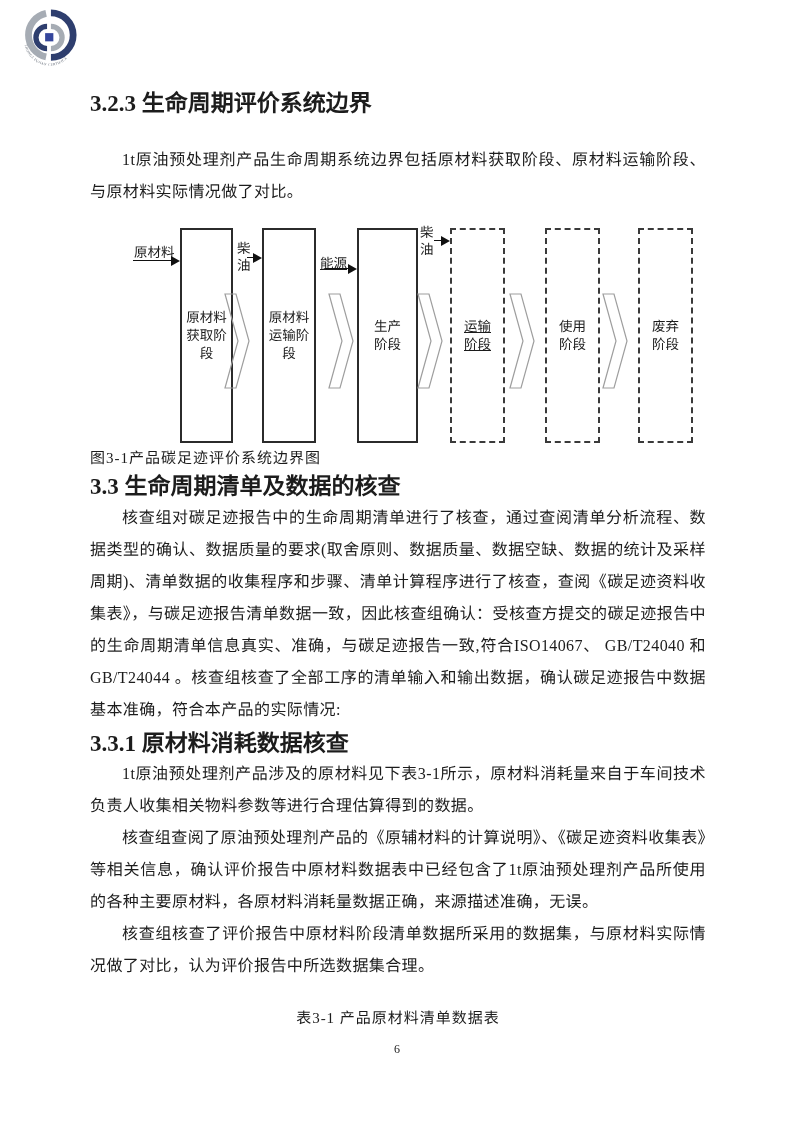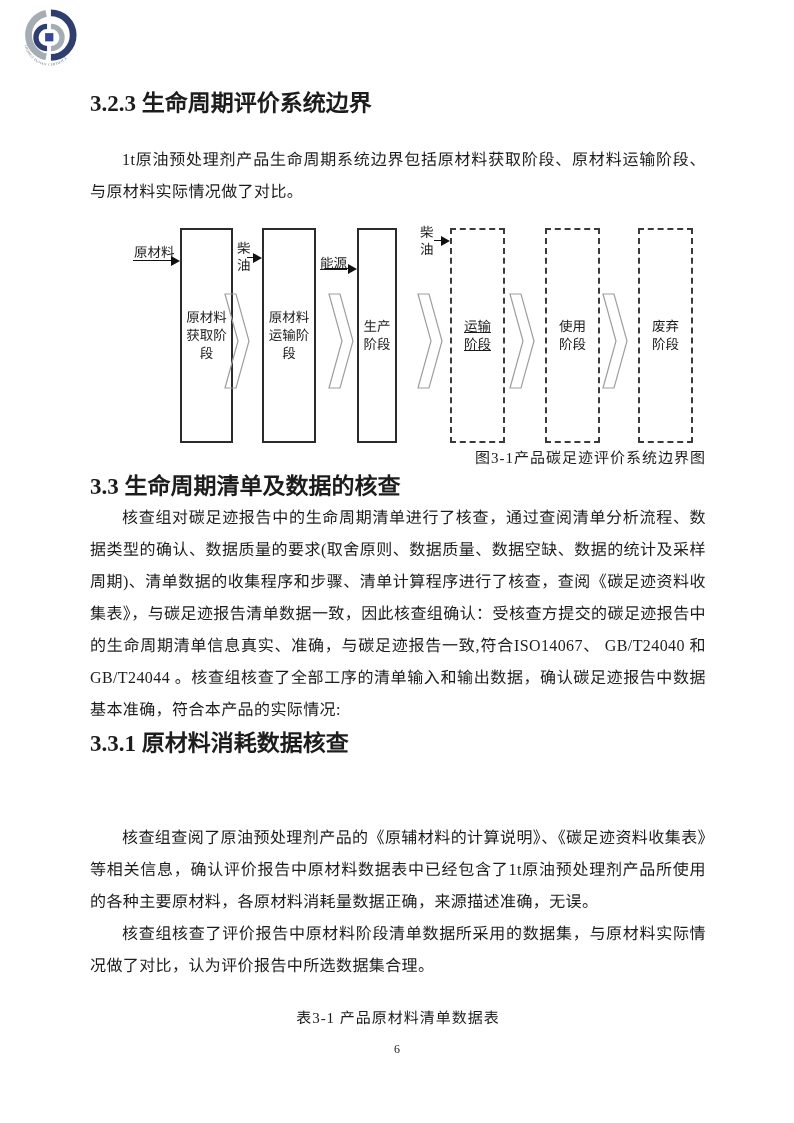--- a/index.html
+++ b/index.html
@@ -39,21 +39,21 @@
     box-sizing:border-box;
     display:flex; align-items:center; justify-content:center;
     text-align:center; white-space:pre-line;
     font-size:13.5px; line-height:18px;
     background:transparent;
   }
   .stage.solid  { border:2px solid #2b2b2b; }
   .stage.dashed { border:2px dashed #3a3a3a; }
   .b1 { left:180px; width:53px; }
   .b2 { left:262px; width:54px; }
-  .b3 { left:357px; width:40px; }
+  .b3 { left:357px; width:61px; }
   .b4 { left:450px; width:55px;text-decoration:underline; }
   .b5 { left:545px; width:55px; }
   .b6 { left:638px; width:55px; }
 
   .chev { position:absolute; top:293px; width:26px; height:96px; }
   .c1 { left:224px; } .c2 { left:328px; } .c3 { left:417px; }
   .c4 { left:509px; } .c5 { left:602px; }
 
   .in-label {
     position:absolute; white-space:pre-line;
@@ -61,21 +61,21 @@
   }
   .arrow-line { position:absolute; height:0; border-top:1.5px solid #111; }
   .arrow-head {
     position:absolute; width:0; height:0;
     border-top:5px solid transparent; border-bottom:5px solid transparent;
     border-left:9px solid #111;
   }
 
   .figcaption {
     position:absolute; left:90px; top:446px; width:616px;
-    font-size:15px; text-align:right; letter-spacing:1px;
+    font-size:15px; text-align:left; letter-spacing:1px;
   }
   .tcaption {
     position:absolute; left:90px; top:1006px; width:616px;
     font-size:15px; font-weight:bold; text-align:center; letter-spacing:1px;
     font-weight:normal;
   }
   .pagenum {
     position:absolute; left:0; top:1042px; width:794px;
     font-size:12px; text-align:center;
   }
@@ -153,19 +153,20 @@
 油</div>
   <div class="arrow-line" style="left:434px; top:240px; width:7px;"></div>
   <div class="arrow-head" style="left:441px; top:236px;"></div>
 
   <div class="figcaption">图3-1产品碳足迹评价系统边界图</div>
 
   <div class="h h2">3.3 生命周期清单及数据的核查</div>
   <div class="para p2">核查组对碳足迹报告中的生命周期清单进行了核查，通过查阅清单分析流程、数据类型的确认、数据质量的要求(取舍原则、数据质量、数据空缺、数据的统计及采样周期)、清单数据的收集程序和步骤、清单计算程序进行了核查，查阅《碳足迹资料收集表》，与碳足迹报告清单数据一致，因此核查组确认：受核查方提交的碳足迹报告中的生命周期清单信息真实、准确，与碳足迹报告一致,符合ISO14067、 GB/T24040 和 GB/T24044 。核查组核查了全部工序的清单输入和输出数据，确认碳足迹报告中数据基本准确，符合本产品的实际情况:</div>
 
   <div class="h h3">3.3.1 原材料消耗数据核查</div>
+  <div class="para p3">1t原油预处理剂产品涉及的原材料见下表3-1所示，原材料消耗量来自于车间技术负责人收集相关物料参数等进行合理估算得到的数据。</div>
   <div class="para p4">核查组查阅了原油预处理剂产品的《原辅材料的计算说明》、《碳足迹资料收集表》等相关信息，确认评价报告中原材料数据表中已经包含了1t原油预处理剂产品所使用的各种主要原材料，各原材料消耗量数据正确，来源描述准确，无误。</div>
   <div class="para p5">核查组核查了评价报告中原材料阶段清单数据所采用的数据集，与原材料实际情况做了对比，认为评价报告中所选数据集合理。</div>
 
   <div class="tcaption">表3-1 产品原材料清单数据表</div>
   <div class="pagenum">6</div>
 
 </div>
 
 </body></html>

